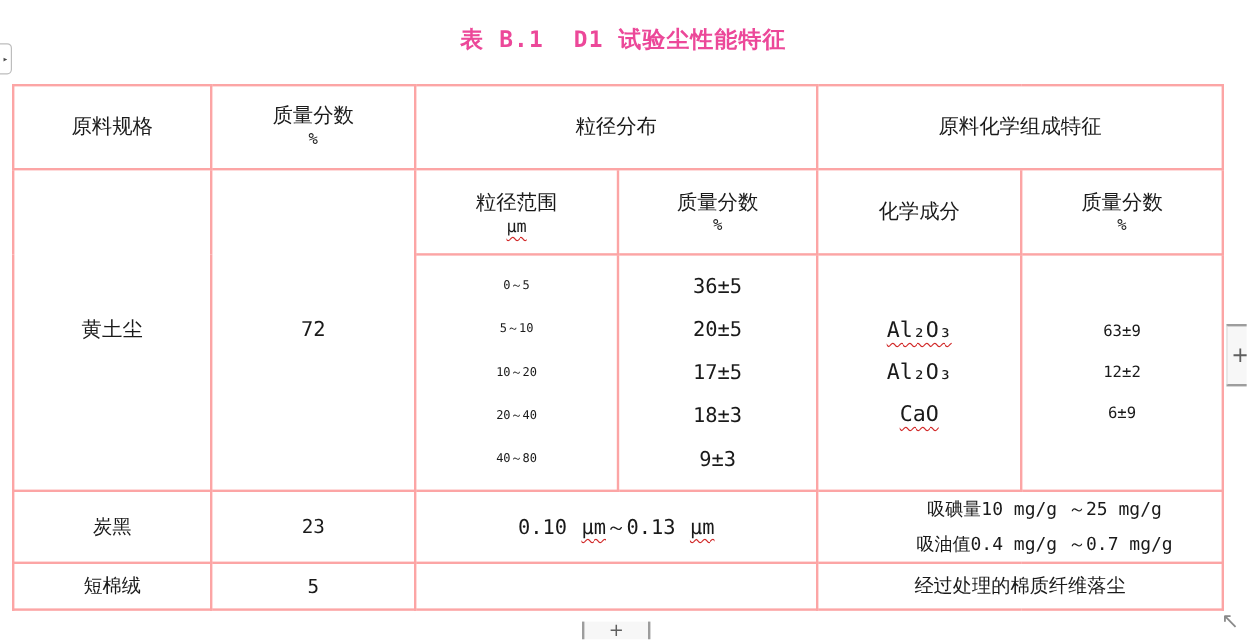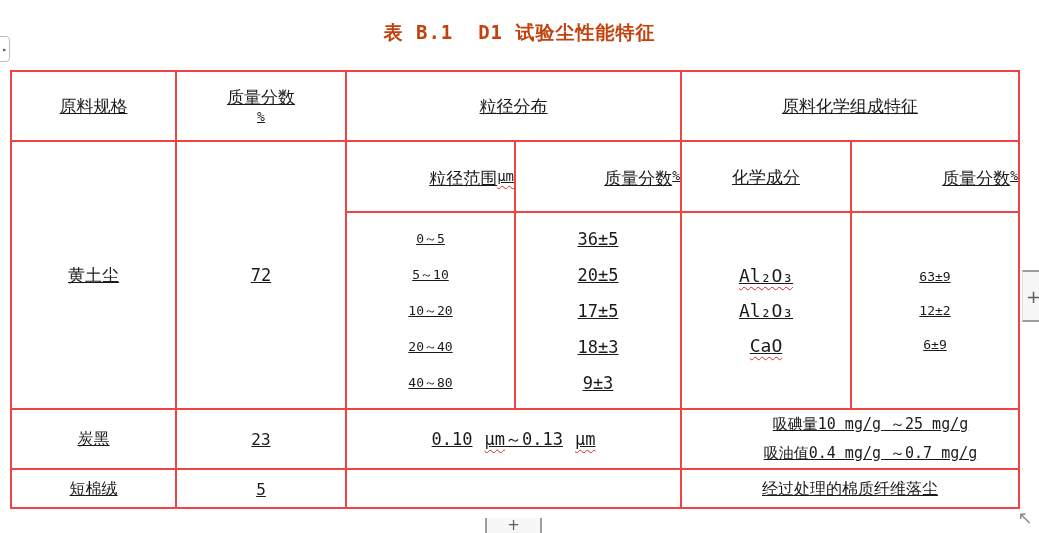--- a/index.html
+++ b/index.html
@@ -5,37 +5,37 @@
   html,body { margin:0; padding:0; background:#fff; }
   .page {
     position:relative; width:1039px; height:533px; background:#ffffff;
     overflow:hidden;
     font-family:"DejaVu Sans Mono","Liberation Serif",serif;
     color:#1a1a1a;
   }
   .doc-title {
     position:absolute; top:20px; left:0; width:1039px;
     text-align:center; font-weight:bold; font-size:19px; letter-spacing:1px;
-    white-space:pre; color:#c2410c;
+    white-space:pre; color:#ec4899;
   }
   table.dust {
     position:absolute; left:10px; top:70px;
     border-collapse:collapse; table-layout:fixed;
   }
   table.dust td {
-    border:2px solid #ef4444; text-align:center; vertical-align:middle;
-    padding:0; font-size:17px; overflow:hidden;text-decoration:underline;
-  }
-  .stack { display:flex; flex-direction:row; justify-content:flex-end; height:100%; box-sizing:border-box; }
+    border:2px solid #fca5a5; text-align:center; vertical-align:middle;
+    padding:0; font-size:17px; overflow:hidden;
+  }
+  .stack { display:flex; flex-direction:column; justify-content:center; height:100%; box-sizing:border-box; }
   .stack-c { display:flex; flex-direction:column; justify-content:center; height:100%; box-sizing:border-box; }
   .h-main { font-size:17px; line-height:22px; }
   .h-sub  { font-size:13px; line-height:18px; }
   .h-unit { font-size:14px; line-height:18px; }
   .pad-v1 { padding:12px 0 10px; }
-  .rng  { font-size:13px; line-height:36px; }
+  .rng  { font-size:10px; line-height:36px; }
   .frac { font-size:17px; line-height:36px; }
   .chem { font-size:18px; line-height:35px; }
   .chemv{ font-size:13px; line-height:34px; }
   .note { font-size:15px; line-height:29px;padding-left:41px; }
   .single { font-size:16px; }
   .carbon-size { font-size:15px; }
   .carbon-size .gap1 { margin-left:12px; }
   .carbon-size .gap2 { margin-left:0; }
   .wavy {
     text-decoration-line:underline; text-decoration-style:wavy;

